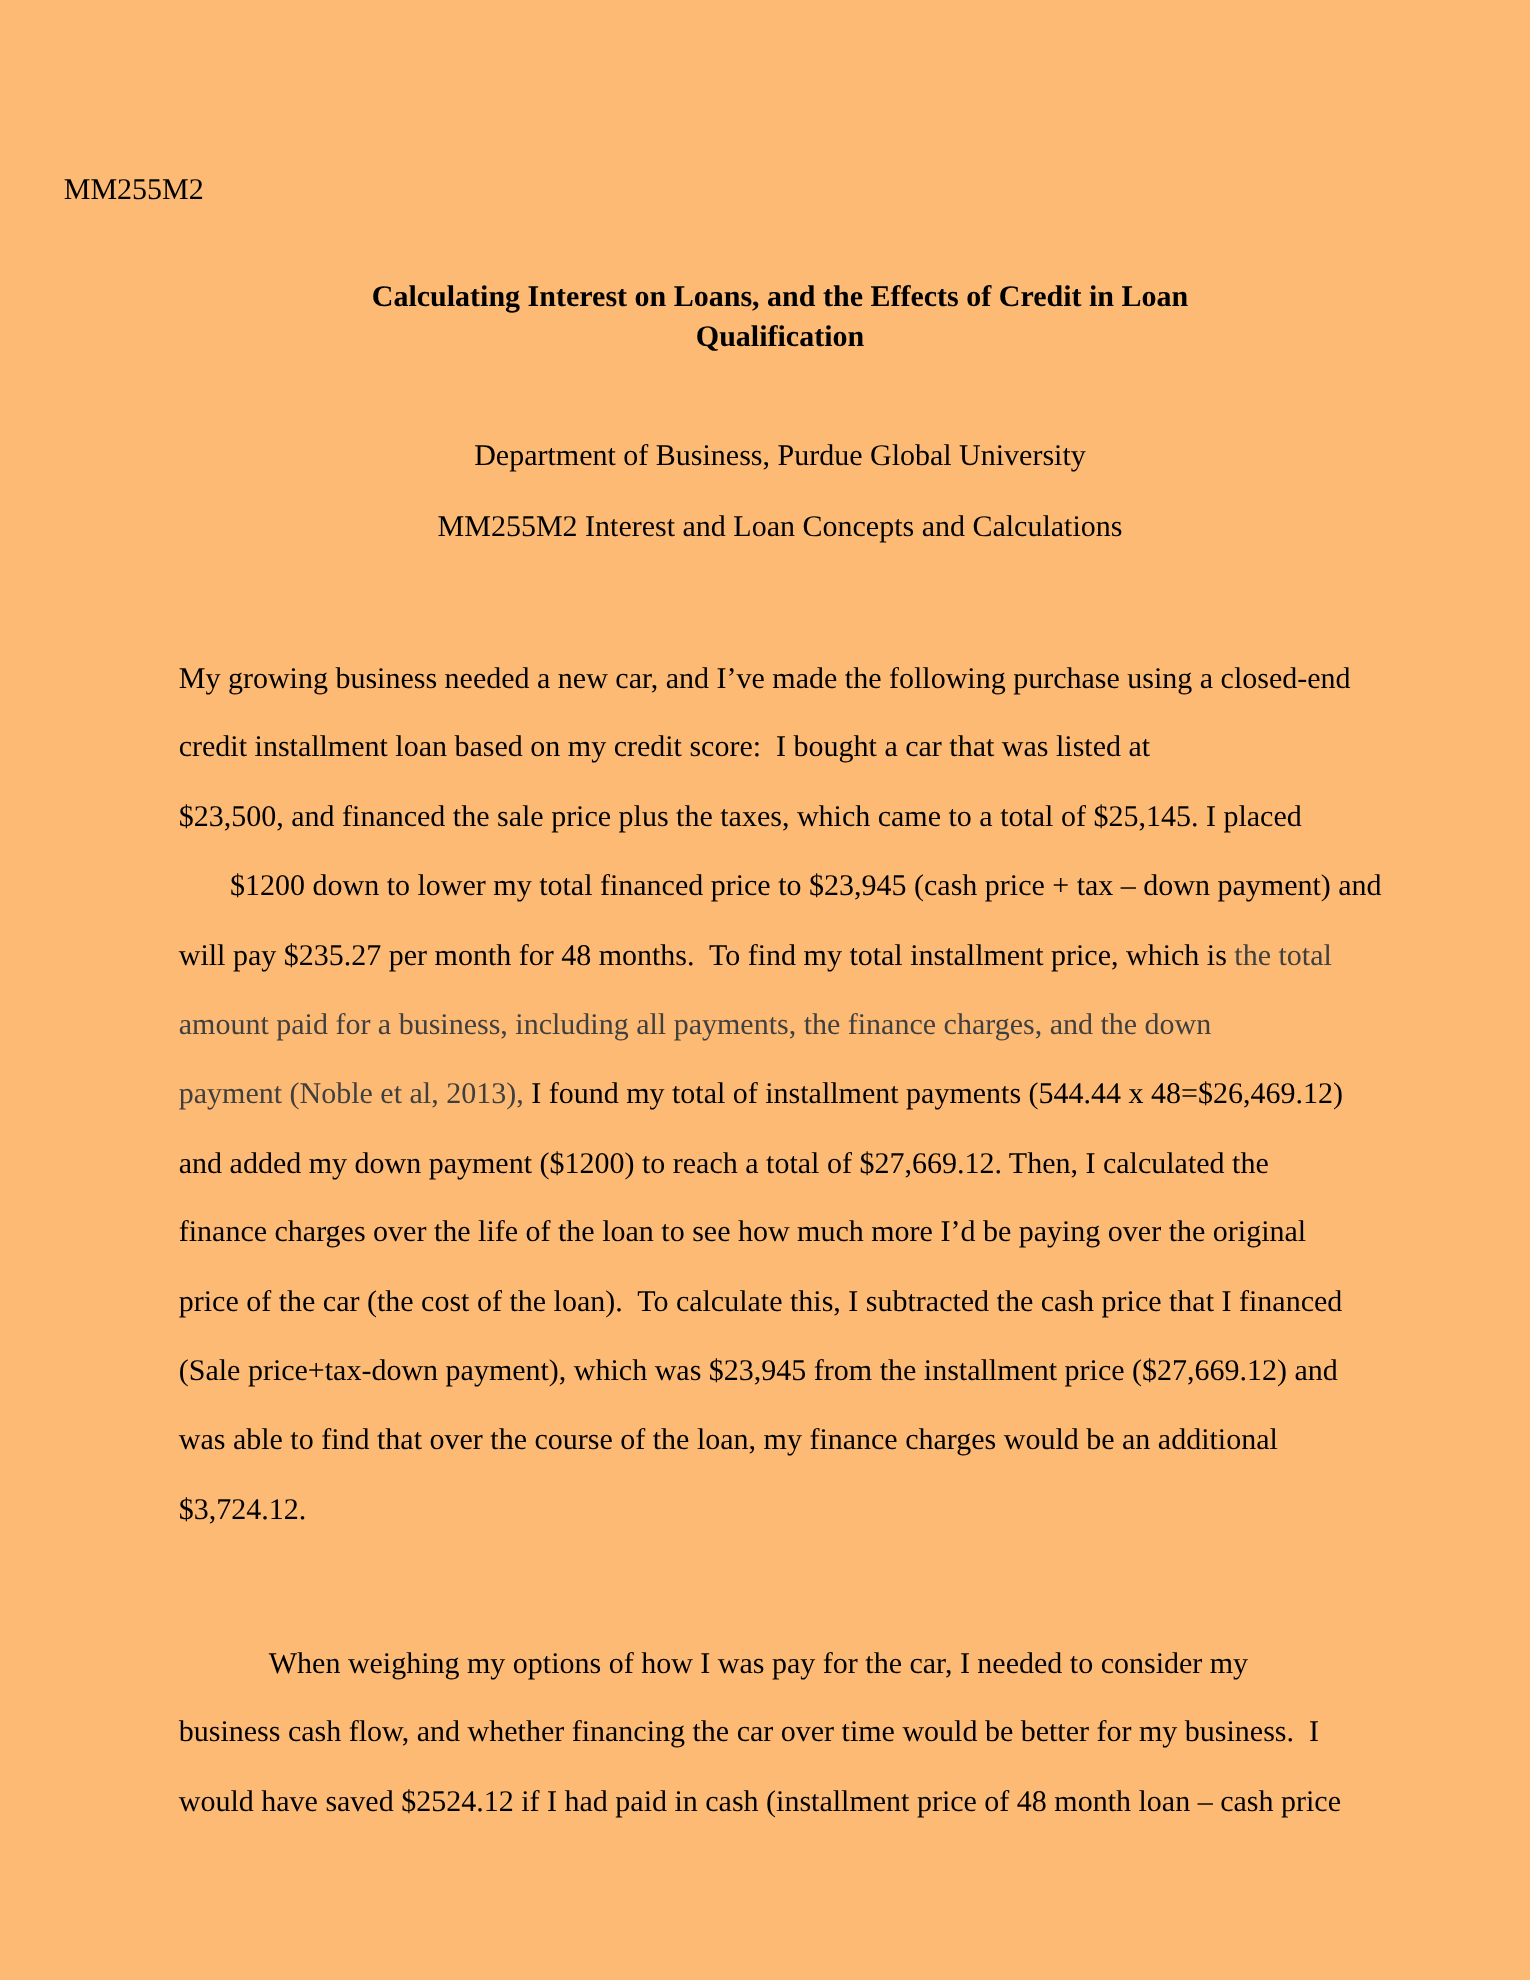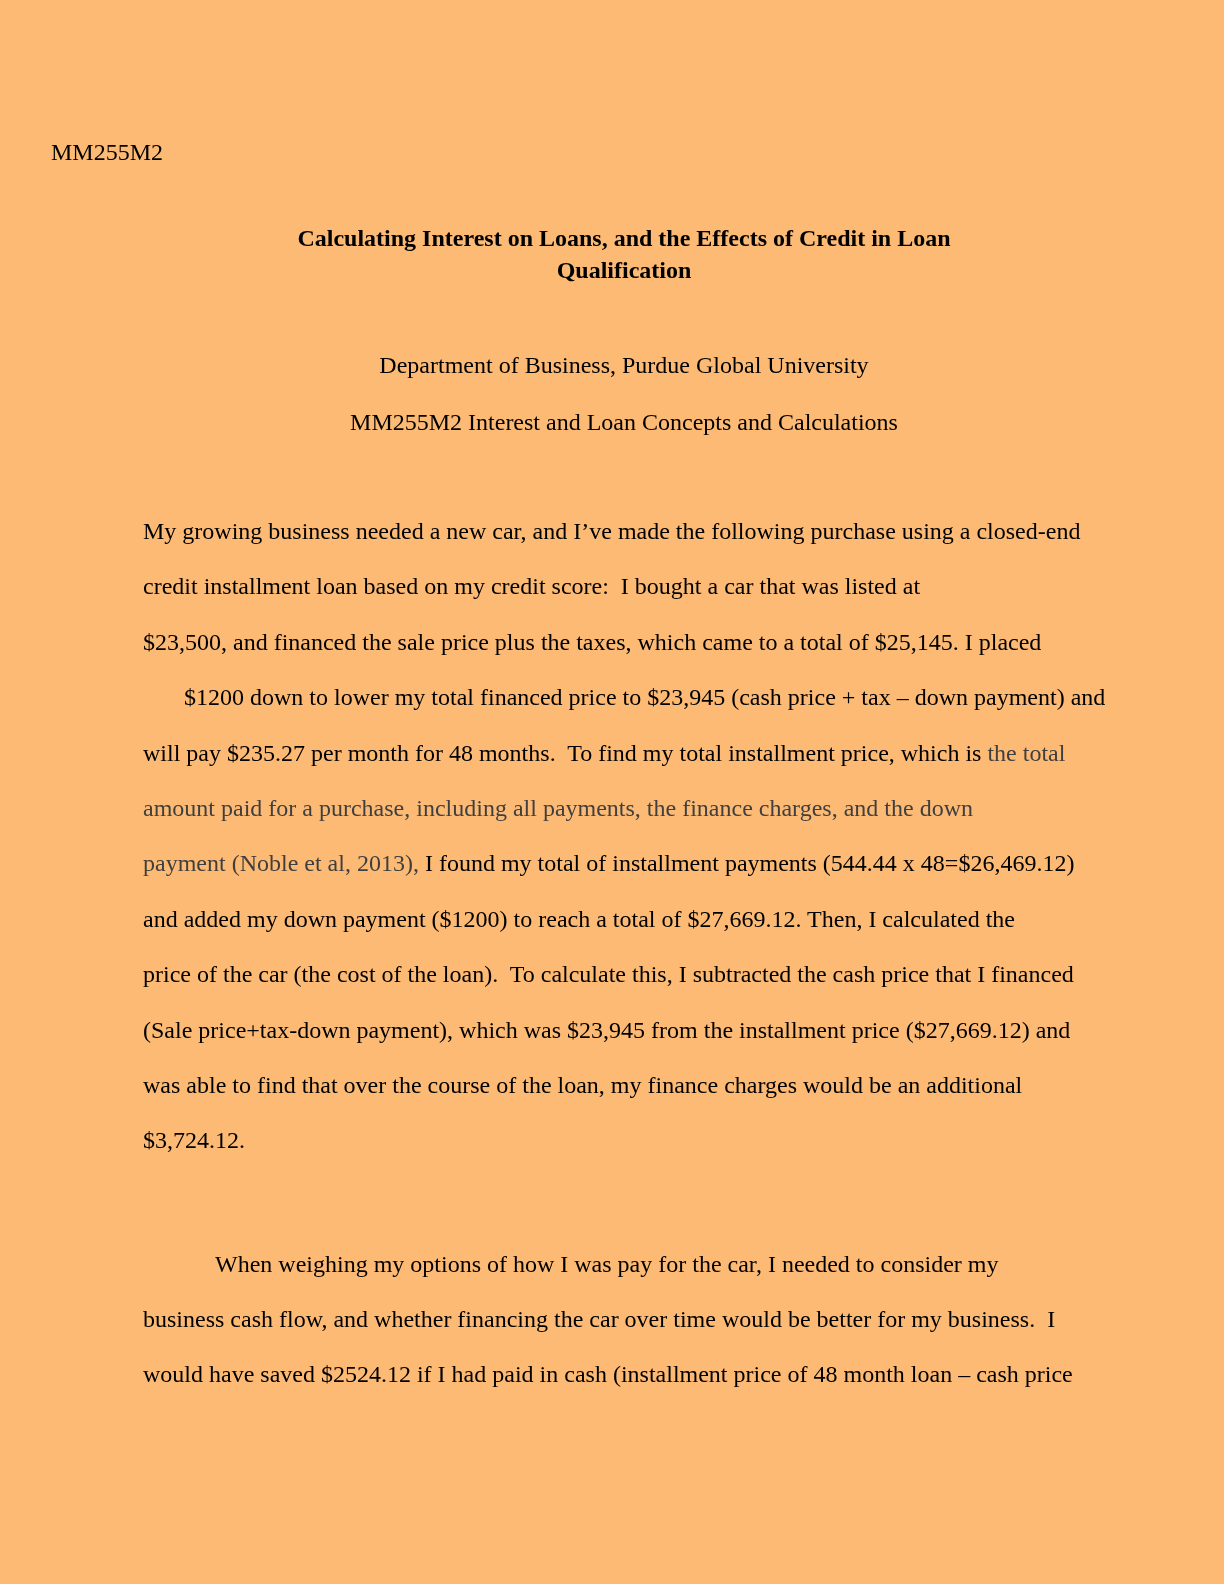--- a/index.html
+++ b/index.html
@@ -39,21 +39,21 @@
     width: 962px;
     text-align: center;
     line-height: 30px;
     white-space: pre;
   }
   .affiliation-line { top: 350px; }
   .course-line { top: 407px; }
   .document-body {
     position: absolute;
     left: 143px;
-    top: 504px;
+    top: 516px;
     width: 962px;
   }
   .paragraph { margin: 0; }
   .paragraph + .paragraph { margin-top: 68px; }
   .line {
     height: 55.4px;
     line-height: 55.4px;
     white-space: pre;
   }
   .line.indent { text-indent: 72px; }
@@ -74,23 +74,24 @@
 
   <div class="byline course-line">MM255M2 Interest and Loan Concepts and Calculations</div>
 
   <div class="document-body">
       <div class="paragraph">
         <div class="line"><span style="color: rgb(0, 0, 0);">My growing business needed a new car, and I’ve made the following purchase using a closed-end</span></div>
         <div class="line"><span style="color: rgb(0, 0, 0);">credit installment loan based on my credit score:  I bought a car that was listed at</span></div>
         <div class="line"><span style="color: rgb(0, 0, 0);">$23,500, and financed the sale price plus the taxes, which came to a total of $25,145. I placed</span></div>
         <div class="line"><span style="color: rgb(0, 0, 0); margin-left: 41px;">$1200 down to lower my total financed price to $23,945 (cash price + tax – down payment) and</span></div>
         <div class="line"><span style="color: rgb(0, 0, 0);">will pay $235.27 per month for 48 months.  To find my total installment price, which is </span><span style="color: rgb(63, 63, 63);">the total</span></div>
-        <div class="line"><span style="color: rgb(63, 63, 63);">amount paid for a purchase, including all payments, the finance charges, and the down</span></div>
+        <div class="line"><span style="color: rgb(63, 63, 63);">amount paid for a business, including all payments, the finance charges, and the down</span></div>
         <div class="line"><span style="color: rgb(63, 63, 63);">payment (Noble et al, 2013), </span><span style="color: rgb(0, 0, 0);">I found my total of installment payments (544.44 x 48=$26,469.12)</span></div>
         <div class="line"><span style="color: rgb(0, 0, 0);">and added my down payment ($1200) to reach a total of $27,669.12. Then, I calculated the</span></div>
+        <div class="line"><span style="color: rgb(0, 0, 0);">finance charges over the life of the loan to see how much more I’d be paying over the original</span></div>
         <div class="line"><span style="color: rgb(0, 0, 0);">price of the car (the cost of the loan).  To calculate this, I subtracted the cash price that I financed</span></div>
         <div class="line"><span style="color: rgb(0, 0, 0);">(Sale price+tax-down payment), which was $23,945 from the installment price ($27,669.12) and</span></div>
         <div class="line"><span style="color: rgb(0, 0, 0);">was able to find that over the course of the loan, my finance charges would be an additional</span></div>
         <div class="line"><span style="color: rgb(0, 0, 0);">$3,724.12.</span></div>
       </div>
       <div class="paragraph">
         <div class="line indent"><span style="color: rgb(0, 0, 0);">When weighing my options of how I was pay for the car, I needed to consider my</span></div>
         <div class="line"><span style="color: rgb(0, 0, 0);">business cash flow, and whether financing the car over time would be better for my business.  I</span></div>
         <div class="line"><span style="color: rgb(0, 0, 0);">would have saved $2524.12 if I had paid in cash (installment price of 48 month loan – cash price</span></div>
       </div>

